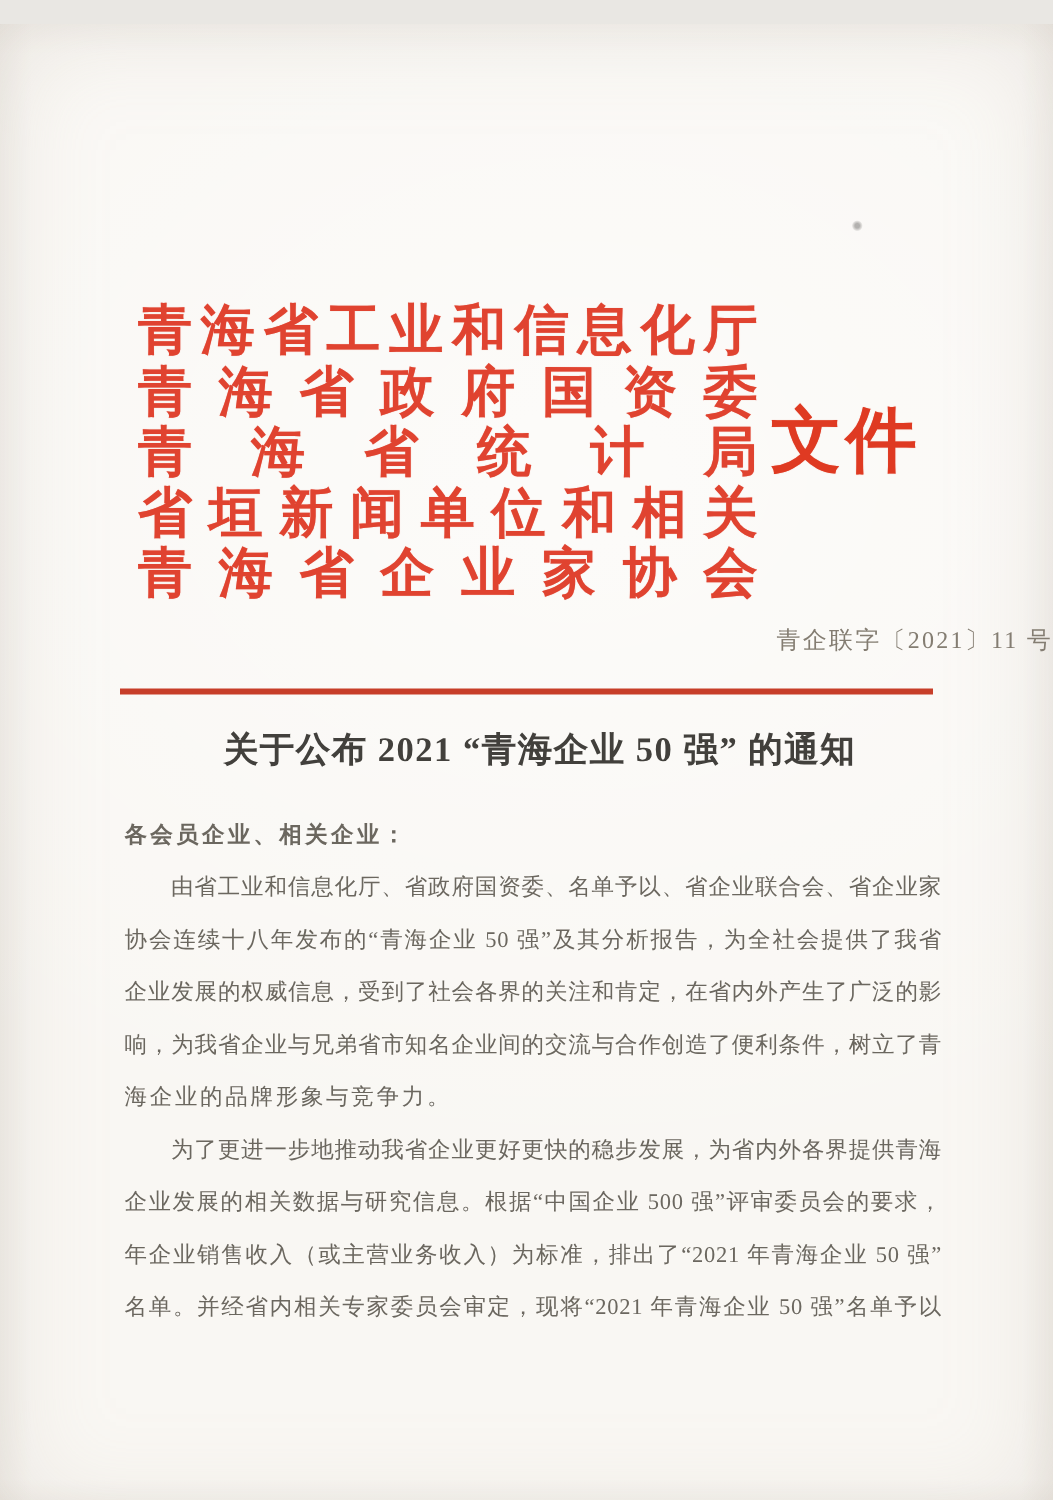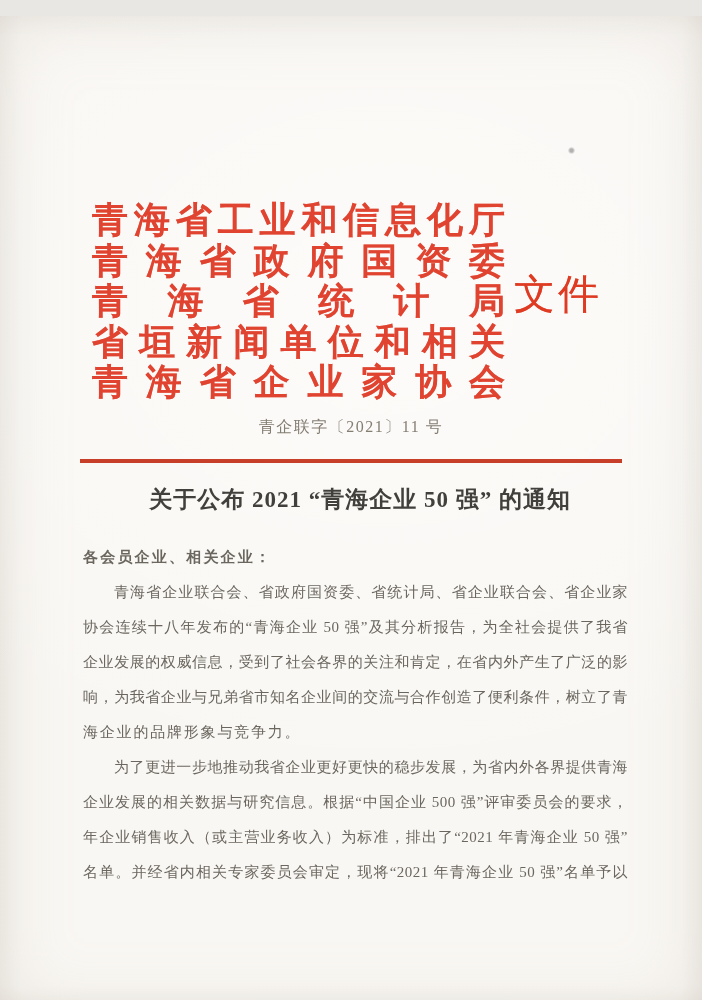--- a/index.html
+++ b/index.html
@@ -49,33 +49,33 @@
     text-align-last: justify;
     text-justify: inter-character;
     white-space: normal;
     overflow: hidden;
     text-shadow: 0 0 0.5px rgba(224,67,48,0.6);
   }
   .wenjian {
     position: absolute;
     left: 514px;
     top: 249px;
-    font-size: 41px;
+    font-size: 47px;
     line-height: 58px;
-    font-weight: 400;
+    font-weight: 700;
     color: #df3a22;
     letter-spacing: 3px;
     text-shadow: 0 0 0.5px rgba(223,58,34,0.7);
   }
   .doc-number {
     position: absolute;
     left: 0;
     top: 401px;
     width: 702px;
-    text-align: center;
+    text-align: right;
     font-size: 16px;
     letter-spacing: 1.5px;
     color: #847d72;
   }
   .red-rule {
     position: absolute;
     left: 80px;
     top: 443px;
     width: 542px;
     height: 3.5px;
@@ -138,21 +138,21 @@
   <div class="wenjian">文件</div>
 
   <div class="doc-number">青企联字〔2021〕11 号</div>
 
   <div class="red-rule"></div>
 
   <h1 class="title">关于公布 2021 “青海企业 50 强” 的通知</h1>
 
   <div class="body-block">
     <div class="bline salutation">各会员企业、相关企业：</div>
-    <div class="bline just indent">青海省企业联合会、省政府国资委、省统计局、省企业联合会、省企业家</div>
+    <div class="bline just indent">由省工业和信息化厅、省政府国资委、名单予以、省企业联合会、省企业家</div>
     <div class="bline just">协会连续十八年发布的“青海企业 50 强”及其分析报告，为全社会提供了我省</div>
     <div class="bline just">企业发展的权威信息，受到了社会各界的关注和肯定，在省内外产生了广泛的影</div>
     <div class="bline just">响，为我省企业与兄弟省市知名企业间的交流与合作创造了便利条件，树立了青</div>
     <div class="bline">海企业的品牌形象与竞争力。</div>
     <div class="bline just indent">为了更进一步地推动我省企业更好更快的稳步发展，为省内外各界提供青海</div>
     <div class="bline just">企业发展的相关数据与研究信息。根据“中国企业 500 强”评审委员会的要求，</div>
     <div class="bline just">年企业销售收入（或主营业务收入）为标准，排出了“2021 年青海企业 50 强”</div>
     <div class="bline just">名单。并经省内相关专家委员会审定，现将“2021 年青海企业 50 强”名单予以</div>
   </div>
 

